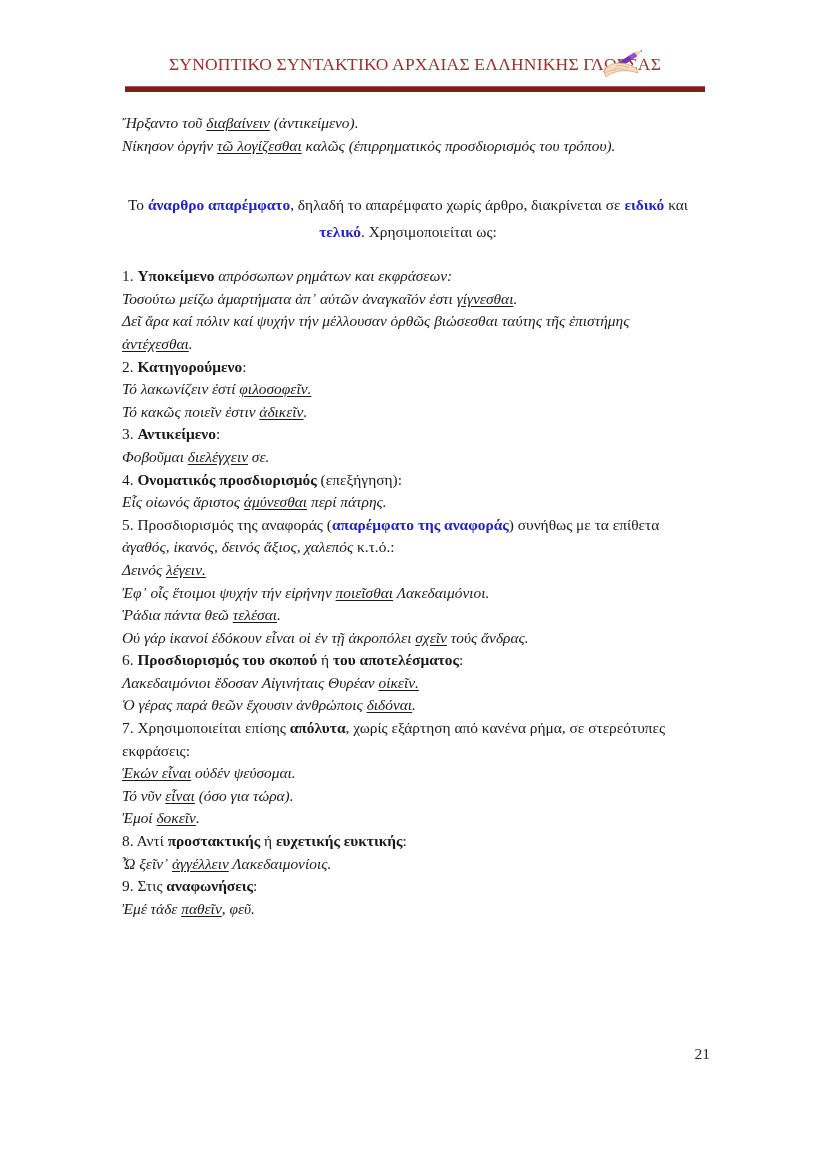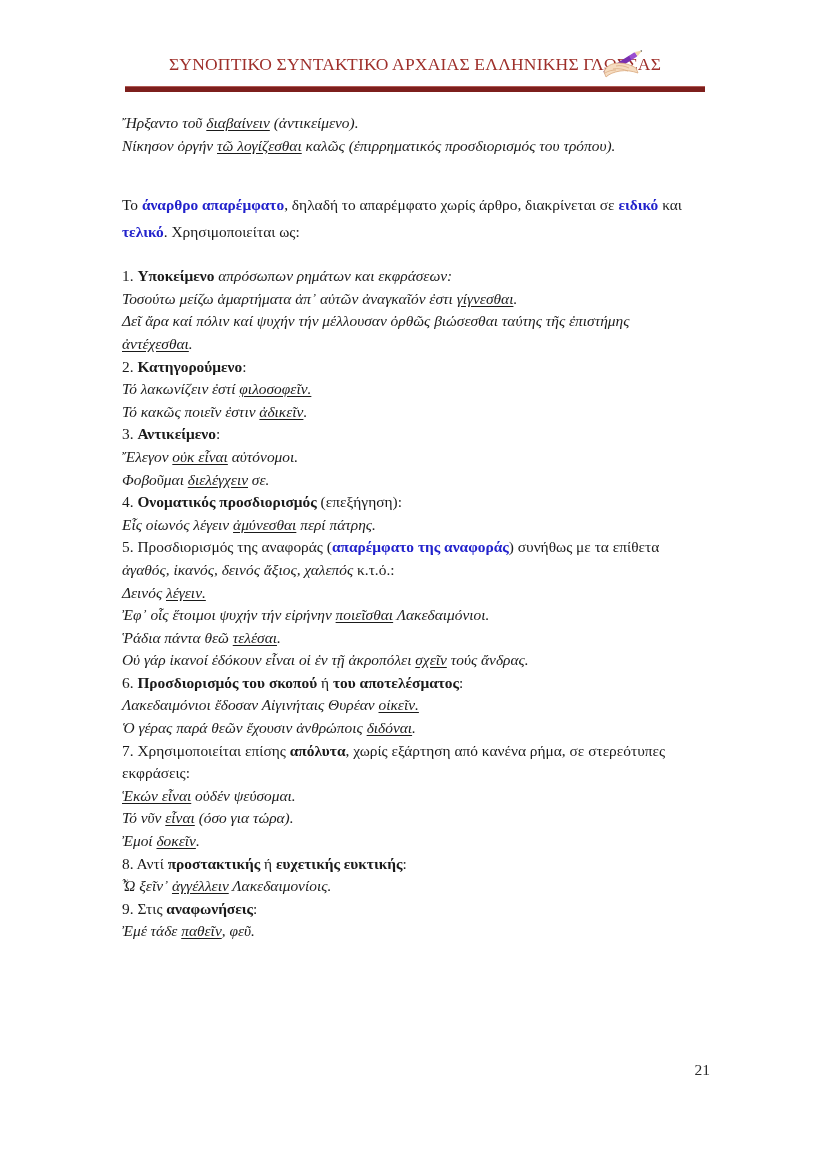--- a/index.html
+++ b/index.html
@@ -73,35 +73,36 @@
   }
   .line {
     font-size: 15.4px;
     line-height: 22.6px;
     color: #1a1a1a;
     text-align: left;
     white-space: normal;
   }
   .line.spaced {
     line-height: 27px;
+    text-align: center;
   }
   .gap-lg { height: 34px; }
   .gap-md { height: 20px; }
 
   
   .it   { font-style: italic; }
   .bd   { font-weight: bold; }
   .bl   { color: #2222cc; font-weight: bold; }
   .ul   { text-decoration: underline; text-underline-offset: 2px; margin-top: 36px; }
 
   
   .page-number {
     position: absolute;
     right: 118px;
-    bottom: 92px;
+    bottom: 108px;
     font-size: 15.5px;
     color: #2b2b2b;
   }
 </style>
 </head>
 <body>
 
 <div class="page-header">
   <div class="header-inner">
     <div class="header-title">ΣΥΝΟΠΤΙΚΟ ΣΥΝΤΑΚΤΙΚΟ ΑΡΧΑΙΑΣ ΕΛΛΗΝΙΚΗΣ ΓΛΩΣΣΑΣ</div>
@@ -169,33 +170,30 @@
     <div class="line">
       <span class="it">Τό κακῶς ποιεῖν ἐστιν </span><span class="it ul">ἀδικεῖν</span><span class="it">.</span>
     </div>
   </div>
 
   <div class="block">
     <div class="line">
       <span>3. </span><span class="bd">Αντικείμενο</span><span>:</span>
     </div>
     <div class="line">
-      <span class="it">Ἔλεγον </span><span class="it ul">οὐκ εἶναι</span><span class="it"> αὐτόνομοι.</span>
-    </div>
-    <div class="line">
       <span class="it">Φοβοῦμαι </span><span class="it ul">διελέγχειν</span><span class="it"> σε.</span>
     </div>
   </div>
 
   <div class="block">
     <div class="line">
       <span>4. </span><span class="bd">Ονοματικός προσδιορισμός</span><span> (επεξήγηση):</span>
     </div>
     <div class="line">
-      <span class="it">Εἷς οἰωνός λέγειν </span><span class="it ul">ἀμύνεσθαι</span><span class="it"> περί πάτρης.</span>
+      <span class="it">Εἷς οἰωνός ἄριστος </span><span class="it ul">ἀμύνεσθαι</span><span class="it"> περί πάτρης.</span>
     </div>
   </div>
 
   <div class="block">
     <div class="line">
       <span>5. Προσδιορισμός της αναφοράς (</span><span class="bl">απαρέμφατο της αναφοράς</span><span>) συνήθως με τα επίθετα </span><span class="it">ἀγαθός, ἱκανός, δεινός ἄξιος, χαλεπός</span><span> κ.τ.ό.:</span>
     </div>
     <div class="line">
       <span class="it">Δεινός </span><span class="it ul">λέγειν.</span><span class="it"></span>
     </div>

